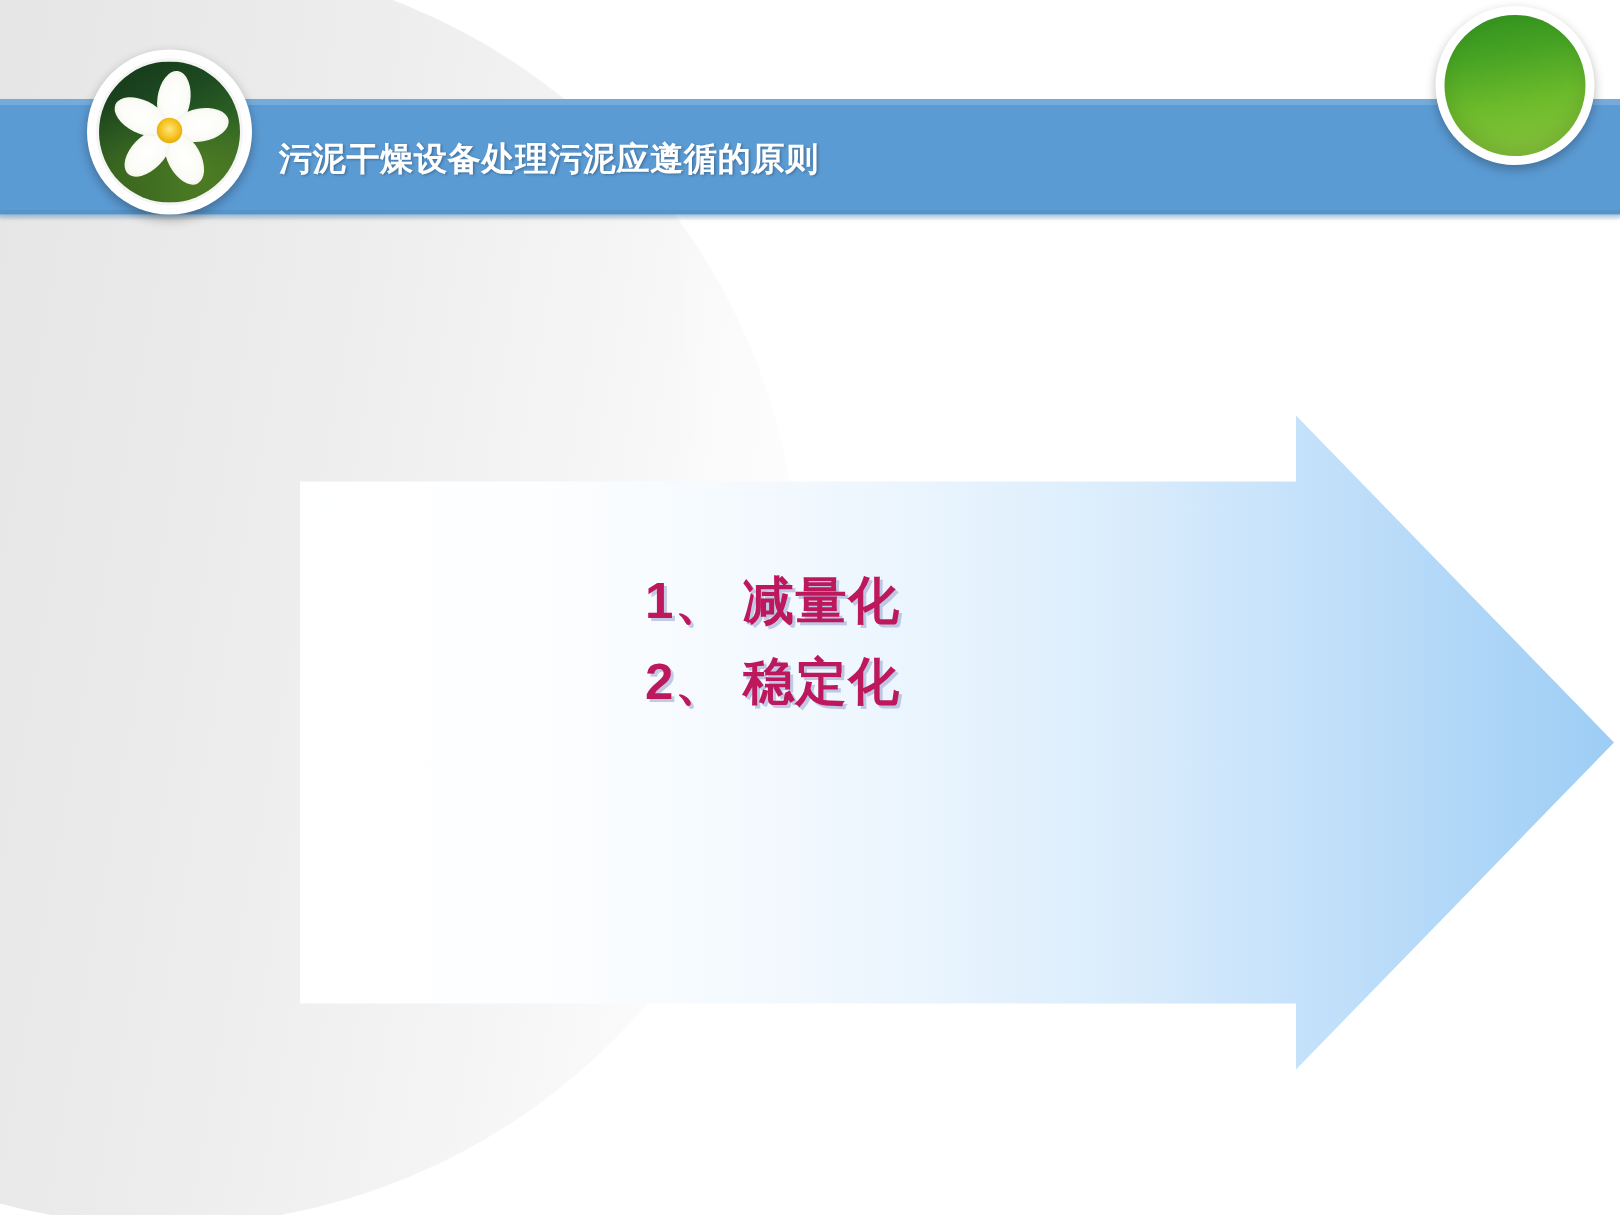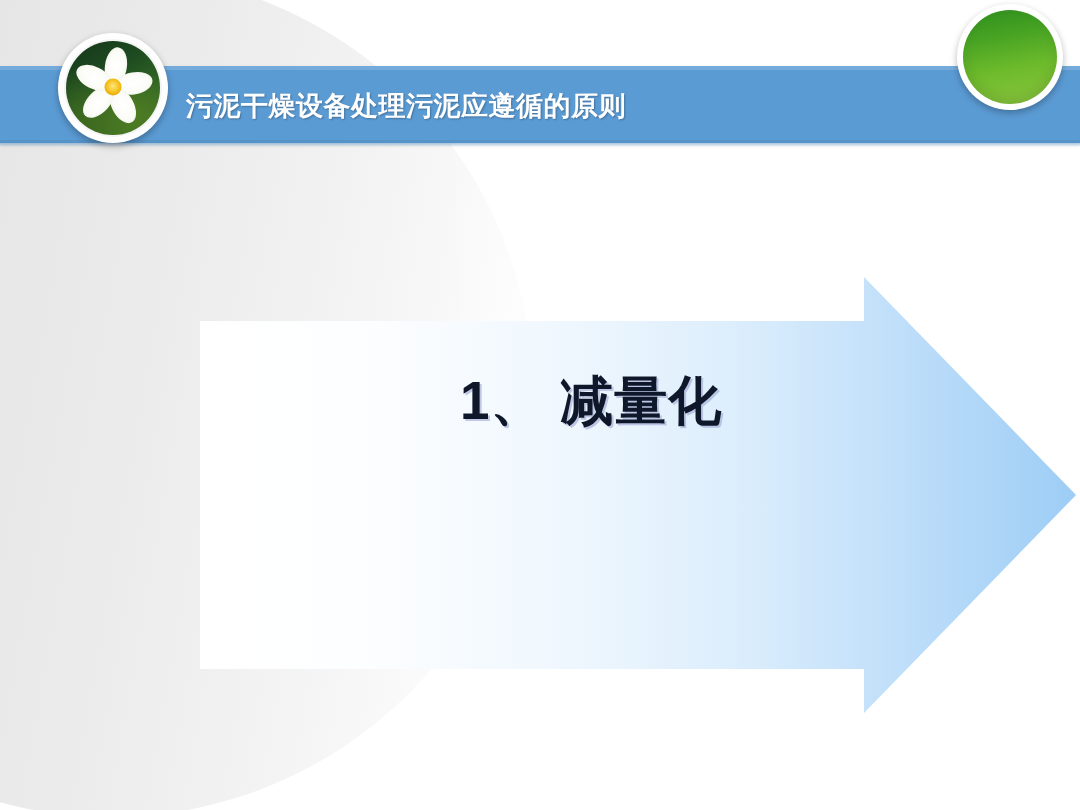--- a/index.html
+++ b/index.html
@@ -76,21 +76,21 @@
     height: 4px;
     background: linear-gradient(180deg, rgba(91,155,212,0.45), rgba(91,155,212,0.0));
   }
 
   .header-title {
     position: absolute;
     left: 186px;
     top: 84px;
     height: 44px;
     line-height: 44px;
-    font-size: 27px;
+    font-size: 22px;
     font-weight: bold;
     color: #ffffff;
     letter-spacing: 0.5px;
     text-shadow: 1px 1px 2px rgba(0,0,0,0.28);
     white-space: nowrap;
   }
 
   
   .flower-badge {
     position: absolute;
@@ -157,28 +157,27 @@
   .arrow svg { display: block; }
 
   
   .principles {
     position: absolute;
     left: 430px;
     top: 374px;
     width: 300px;
   }
   .principle-line {
-    font-size: 53px;
+    font-size: 34px;
     font-weight: bold;
     line-height: 54px;
-    color: #0f172a;
+    color: #be185d;
     white-space: nowrap;
     text-shadow: 2px 2px 0 rgba(150,160,205,0.55);
     letter-spacing: 1px;
-    margin-left: 30px;
   }
 </style>
 </head>
 <body>
 
 <div class="slide">
 
   <div class="bg-circle"></div>
   <div class="bg-fade-right"></div>
 
@@ -193,20 +192,21 @@
           <stop offset="78%" stop-color="#c2e0fa"></stop>
           <stop offset="100%" stop-color="#9dcdf5"></stop>
         </linearGradient>
       </defs>
       <polygon points="0,46 664,46 664,2 876,220 664,438 664,394 0,394" fill="url(#arrowGrad)"></polygon>
     </svg>
   </div>
 
   <div class="principles">
     <div class="principle-line">1、 减量化</div>
+    <div class="principle-line">2、 稳定化</div>
   </div>
 
   <div class="header-band"></div>
   <div class="header-underline"></div>
 
   <div class="header-title">污泥干燥设备处理污泥应遵循的原则</div>
 
   <div class="flower-badge">
     <div class="ring">
       <div class="photo">

